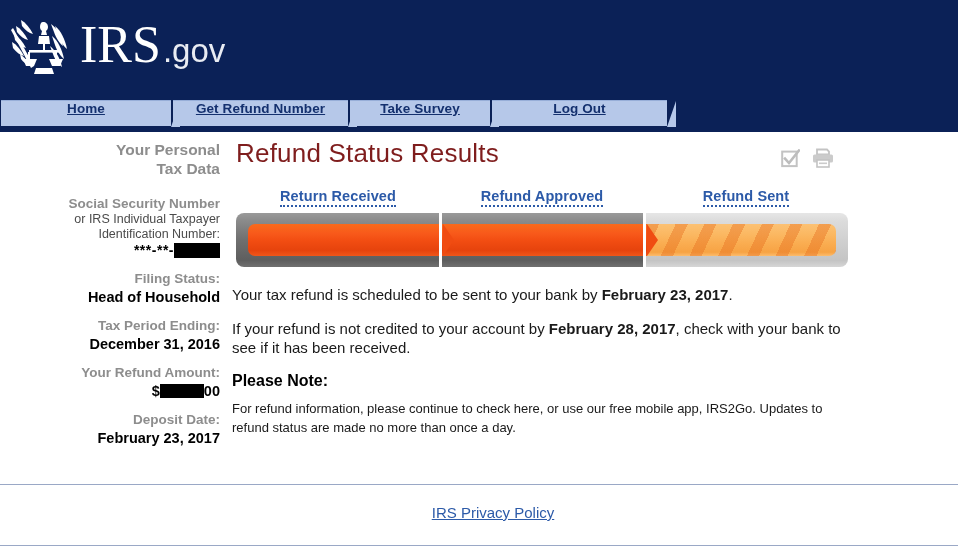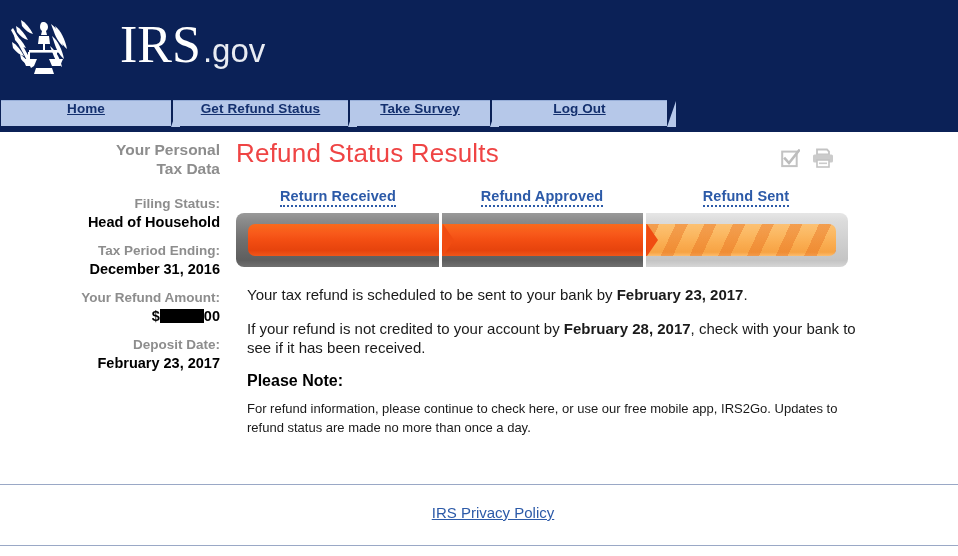--- a/index.html
+++ b/index.html
@@ -23,21 +23,20 @@
     background: #0b2157;
     position: relative;
   }
   .brand {
     position: absolute;
     left: 10px;
     top: 10px;
     display: flex;
     align-items: center;
     height: 76px;
-    gap: 40px;
   }
   .seal {
     width: 62px;
     height: 68px;
     flex: 0 0 auto;
     margin-right: 8px;
   }
   .wordmark {
     color: #ffffff;
     font-family: "Liberation Serif", serif;
@@ -173,21 +172,21 @@
     position: absolute;
     left: 232px;
     top: 0;
     width: 714px;
   }
   .content-head {
     position: relative;
     height: 46px;
   }
   .page-title {
-    color: #ef4444;
+    color: #7f1d1d;
     font-size: 26px;
     font-weight: normal;
     line-height: 34px;
     margin: 4px 0 0 4px;
     letter-spacing: 0.2px;
   }
   .head-icons {
     position: absolute;
     right: 112px;
     top: 12px;
@@ -278,21 +277,21 @@
   .chevron {
     position: absolute;
     right: -12px;
     top: 0;
     width: 12px;
     height: 100%;
     z-index: 5;
   }
 
   
-  .body-copy { margin: 18px 0 0 15px; width: 620px; }
+  .body-copy { margin: 18px 0 0 0; width: 620px; }
   .para {
     color: #1a1a1a;
     font-size: 15px;
     line-height: 19px;
     margin-bottom: 15px;
   }
   .para b { font-weight: bold; }
   .note-head {
     color: #000;
     font-size: 16px;
@@ -373,38 +372,44 @@
         <span class="dotgov">.gov</span>
     </div>
   </div>
 </div>
 
 <div class="navbar">
   <div class="nav-tab first nav-w0">
     <a href="#">Home</a>
   </div>
   <div class="nav-tab nav-w1">
-    <a href="#">Get Refund Status</a>
+    <a href="#">Get Refund Number</a>
   </div>
   <div class="nav-tab nav-w3">
     <a href="#">Take Survey</a>
   </div>
   <div class="nav-tab nav-w4">
     <a href="#">Log Out</a>
   </div>
 </div>
 
 <div class="page">
 
   <div class="sidebar">
     <div class="sidebar-title">
       <div>Your Personal</div>
       <div>Tax Data</div>
     </div>
 
+    <div class="field">
+      <div class="field-label">Social Security Number</div>
+      <div class="field-label sub">or IRS Individual Taxpayer</div>
+      <div class="field-label sub">Identification Number:</div>
+      <div class="ssn-line"><span>***-**-</span><span class="redact ssn"></span></div>
+    </div>
 
     <div class="field">
       <div class="field-label">Filing Status:</div>
       <div class="field-value">Head of Household</div>
     </div>
 
     <div class="field">
       <div class="field-label">Tax Period Ending:</div>
       <div class="field-value">December 31, 2016</div>
     </div>

